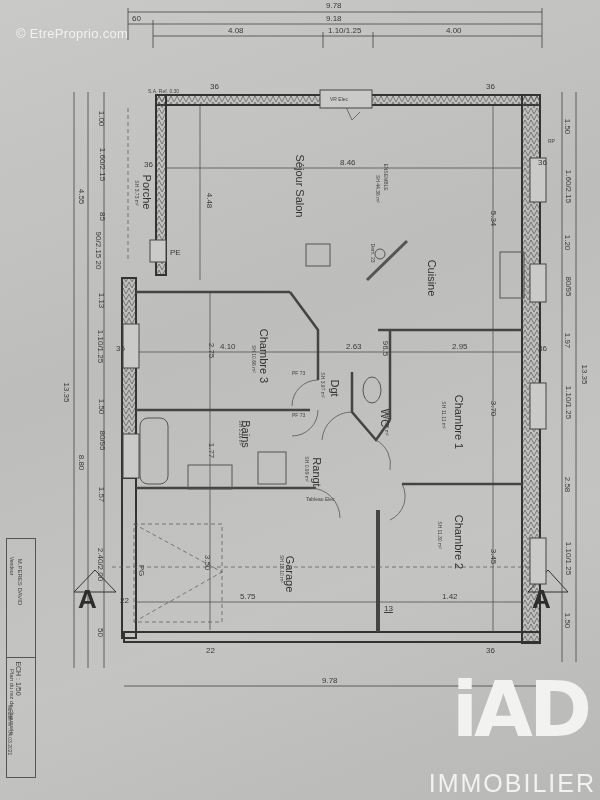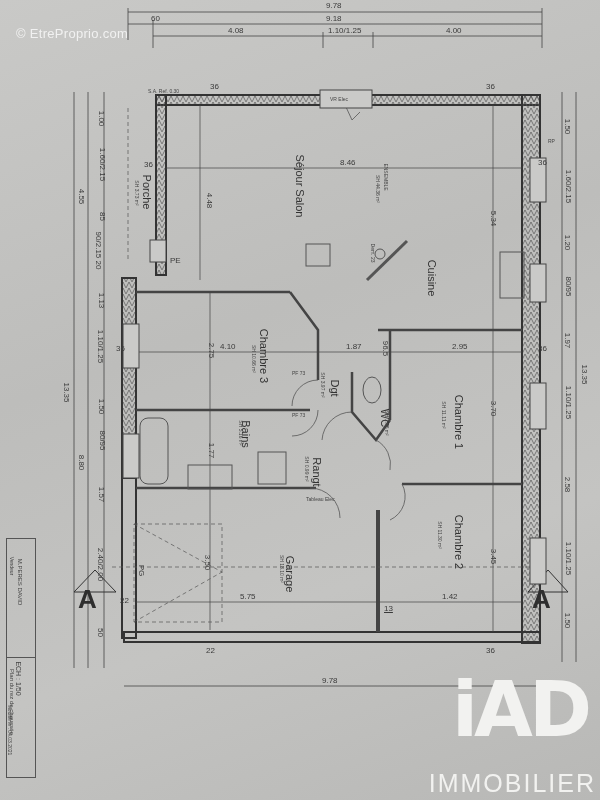--- a/index.html
+++ b/index.html
@@ -132,21 +132,21 @@
     <rect x="530" y="264" width="16" height="38"></rect>
     <rect x="530" y="383" width="16" height="46"></rect>
     <rect x="530" y="538" width="16" height="46"></rect>
     <rect x="150" y="240" width="16" height="22"></rect>
   </g>
 </svg>
 
 <div class="abs watermark">© EtreProprio.com</div>
 
 <div class="abs dim" style="left:326px;top:1px;">9.78</div>
-<div class="abs dim" style="left:151px;top:14px;">60</div>
+<div class="abs dim" style="left:132px;top:14px;">60</div>
 <div class="abs dim" style="left:326px;top:14px;">9.18</div>
 <div class="abs dim" style="left:228px;top:26px;">4.08</div>
 <div class="abs dim" style="left:328px;top:26px;">1.10/1.25</div>
 <div class="abs dim" style="left:446px;top:26px;">4.00</div>
 
 <div class="abs dim" style="left:322px;top:676px;">9.78</div>
 
 <div class="abs dim vtext" style="left:56px;top:388px;">13.35</div>
 <div class="abs dim vtext" style="left:74px;top:192px;">4.55</div>
 <div class="abs dim vtext" style="left:74px;top:458px;">8.80</div>
@@ -194,42 +194,42 @@
 <div class="abs room vtext" style="left:432px;top:536px;">Chambre 2</div>
 <div class="abs small vtext" style="left:426px;top:532px;">SH 11.30 m²</div>
 <div class="abs room vtext" style="left:272px;top:568px;">Garage</div>
 <div class="abs small vtext" style="left:268px;top:566px;">SH 18.10 m²</div>
 
 <div class="abs dim" style="left:340px;top:158px;">8.46</div>
 <div class="abs dim vtext" style="left:202px;top:196px;">4.48</div>
 <div class="abs dim vtext" style="left:486px;top:214px;">5.34</div>
 <div class="abs dim" style="left:220px;top:342px;">4.10</div>
 <div class="abs dim vtext" style="left:204px;top:346px;">2.75</div>
-<div class="abs dim" style="left:346px;top:342px;">1.87</div>
+<div class="abs dim" style="left:346px;top:342px;">2.63</div>
 <div class="abs dim vtext" style="left:378px;top:344px;">96.5</div>
 <div class="abs dim" style="left:452px;top:342px;">2.95</div>
 <div class="abs dim vtext" style="left:486px;top:404px;">3.70</div>
 <div class="abs dim vtext" style="left:204px;top:446px;">1.77</div>
 <div class="abs dim vtext" style="left:486px;top:552px;">3.45</div>
 <div class="abs dim vtext" style="left:200px;top:558px;">3.50</div>
 <div class="abs dim" style="left:240px;top:592px;">5.75</div>
 <div class="abs dim" style="left:442px;top:592px;">1.42</div>
 <div class="abs dim" style="left:120px;top:596px;">22</div>
 <div class="abs dim" style="left:206px;top:646px;">22</div>
 <div class="abs dim" style="left:384px;top:604px;text-decoration:underline;">13</div>
 <div class="abs dim" style="left:486px;top:646px;">36</div>
 <div class="abs dim" style="left:144px;top:160px;">36</div>
 <div class="abs dim" style="left:116px;top:344px;">36</div>
 <div class="abs dim" style="left:538px;top:344px;">36</div>
 <div class="abs dim" style="left:538px;top:158px;">36</div>
 <div class="abs dim" style="left:210px;top:82px;">36</div>
 <div class="abs dim" style="left:486px;top:82px;">36</div>
 
 <div class="abs small" style="left:330px;top:96px;">VR Elec</div>
-<div class="abs dim" style="left:170px;top:256px;text-align:right;">PE</div>
+<div class="abs dim" style="left:170px;top:248px;text-align:right;">PE</div>
 <div class="abs dim vtext" style="left:136px;top:566px;">PG</div>
 <div class="abs small" style="left:548px;top:138px;">RP</div>
 <div class="abs small" style="left:292px;top:412px;">PF 73</div>
 <div class="abs small" style="left:292px;top:370px;">PF 73</div>
 <div class="abs small" style="left:306px;top:496px;">Tableau Elec</div>
 <div class="abs small" style="left:148px;top:88px;">S.A. Ref. 0.30</div>
 <div class="abs small vtext" style="left:364px;top:250px;">Dem. 23</div>
 
 <div class="abs sectionA" style="left:78px;top:584px;">A</div>
 <div class="abs sectionA" style="left:532px;top:584px;">A</div>

